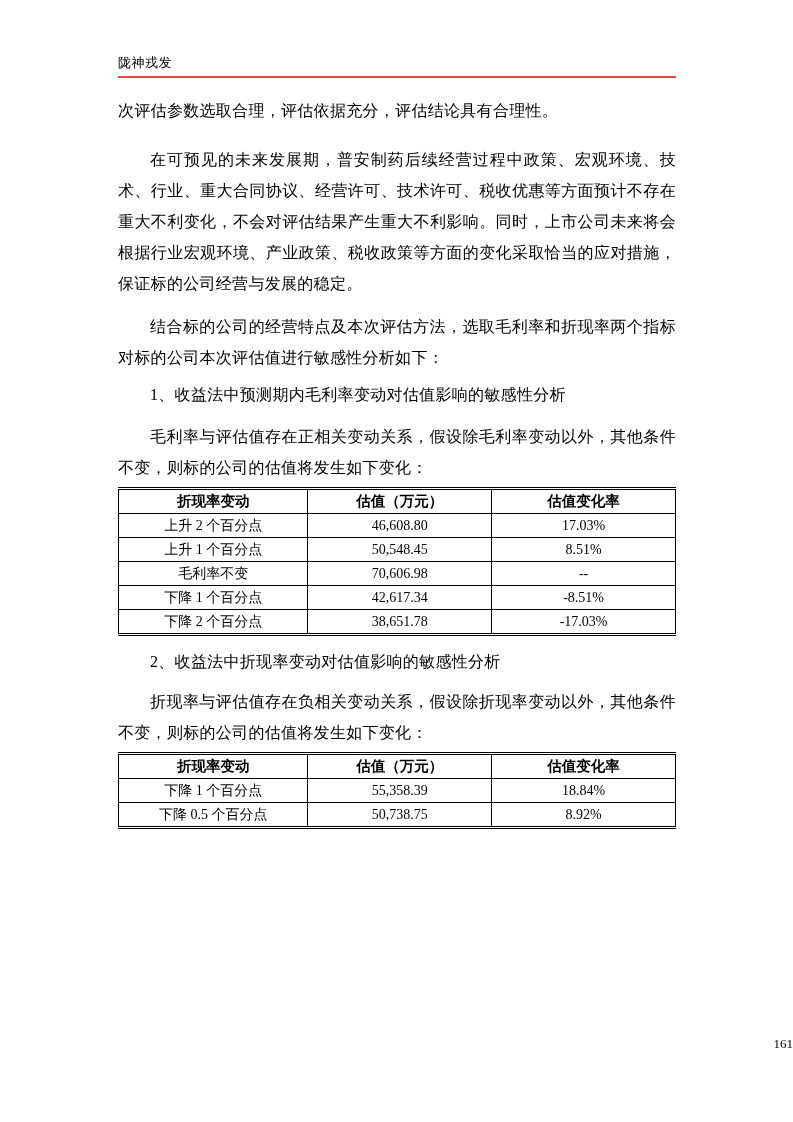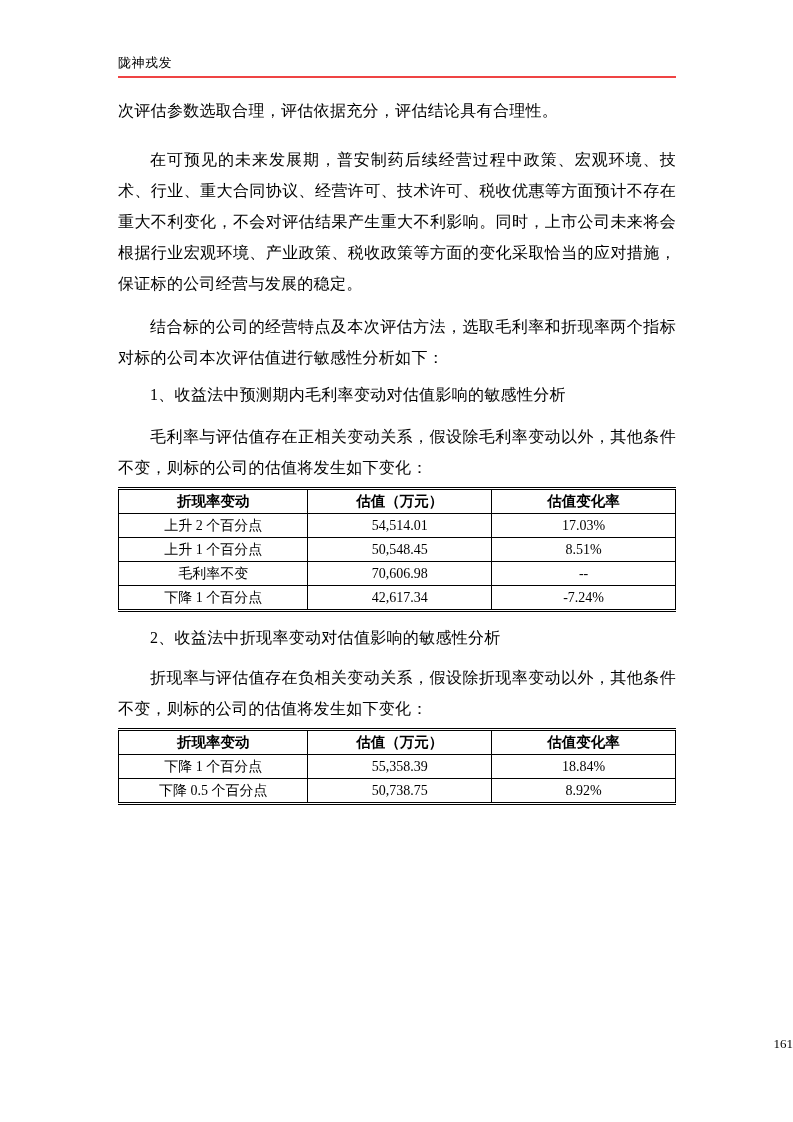--- a/index.html
+++ b/index.html
@@ -123,37 +123,42 @@
       <thead>
         <tr>
           <th>折现率变动</th>
           <th>估值（万元）</th>
           <th>估值变化率</th>
         </tr>
       </thead>
       <tbody>
         <tr>
           <td>上升 2 个百分点</td>
-          <td>54,514.01</td>
+          <td>46,608.80</td>
           <td>17.03%</td>
         </tr>
         <tr>
           <td>上升 1 个百分点</td>
           <td>50,548.45</td>
           <td>8.51%</td>
         </tr>
         <tr>
           <td>毛利率不变</td>
           <td>70,606.98</td>
           <td>--</td>
         </tr>
         <tr>
           <td>下降 1 个百分点</td>
           <td>42,617.34</td>
-          <td>-7.24%</td>
+          <td>-8.51%</td>
+        </tr>
+        <tr>
+          <td>下降 2 个百分点</td>
+          <td>38,651.78</td>
+          <td>-17.03%</td>
         </tr>
       </tbody>
     </table>
 
     <p class="body-text sub2-head">2、收益法中折现率变动对估值影响的敏感性分析</p>
 
     <p class="body-text sub2-para">折现率与评估值存在负相关变动关系，假设除折现率变动以外，其他条件不变，则标的公司的估值将发生如下变化：</p>
 
     <table class="data-table">
       <colgroup>

